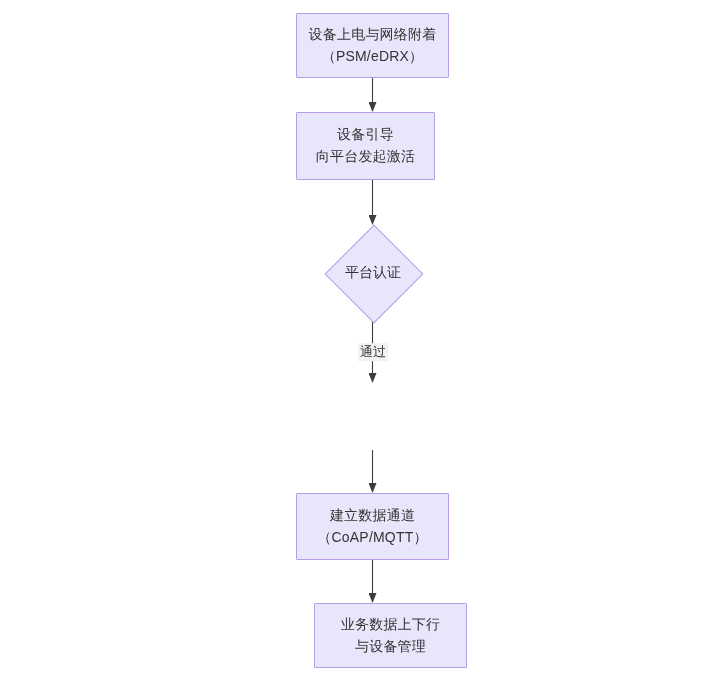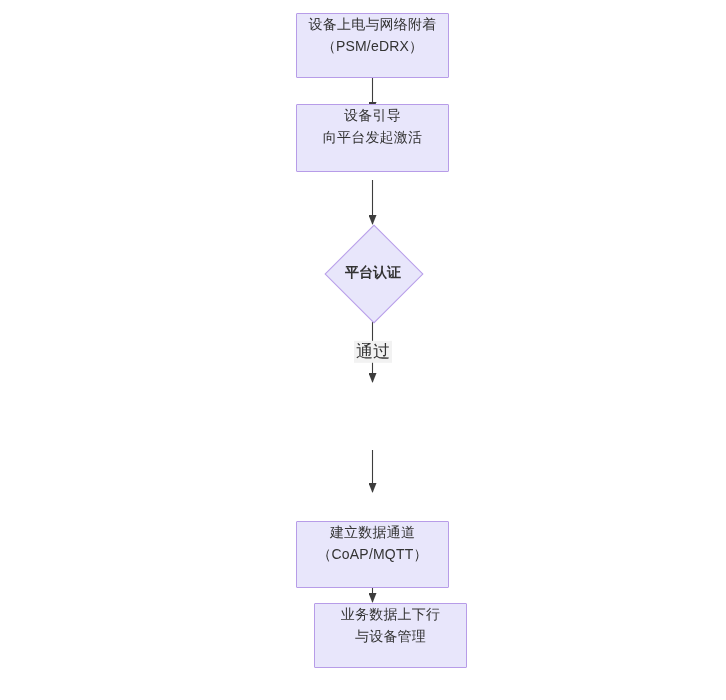--- a/index.html
+++ b/index.html
@@ -29,20 +29,21 @@
     top: 0;
     width: 726px;
     height: 700px;
     pointer-events: none;
   }
 
   .node {
     position: absolute;
     box-sizing: border-box;
     display: flex;
+    align-items: center;
     justify-content: center;
     text-align: center;
     color: #333333;
     font-size: 14px;
     line-height: 1.55;
     letter-spacing: 0.2px;
   }
 
   .node-process {
     background: #e8e6fb;
@@ -78,21 +79,21 @@
 
   .node-text {
     white-space: pre-line;
   }
 
   .edge-label {
     position: absolute;
     transform: translate(-50%, -50%);
     background: #f2f2f2;
     color: #333333;
-    font-size: 17px;
+    font-size: 13px;
     padding: 1px 2px;
     white-space: nowrap;
     line-height: 1.2;
   }
 </style>
 </head>
 <body>
 
 <div id="flow-canvas">
 
@@ -112,34 +113,34 @@
     <line x1="372.5" y1="450" x2="372.5" y2="492" stroke="#3d3d3d" stroke-width="1.1" marker-end="url(#arrowhead)"></line>
 
     <line x1="372.5" y1="560" x2="372.5" y2="602" stroke="#3d3d3d" stroke-width="1.1" marker-end="url(#arrowhead)"></line>
   </svg>
 
   <div class="node node-process" style="left:296px; top:13px; width:153px; height:65px;">
     <span class="node-text">设备上电与网络附着
 （PSM/eDRX）</span>
   </div>
 
-  <div class="node node-process" style="left:296px; top:104px; width:153px; height:68px;">
+  <div class="node node-process" style="left:296px; top:112px; width:139px; height:68px;">
     <span class="node-text">设备引导
 向平台发起激活</span>
   </div>
 
-  <div class="node-decision-wrap" style="left:325px; top:225px; width:96px; height:96px;font-weight:bold;">
+  <div class="node-decision-wrap" style="left:325px; top:225px; width:96px; height:96px;">
     <div class="node-decision-shape"></div>
     <span class="node-decision-label">平台认证</span>
   </div>
 
   <div class="edge-label" style="left:373px; top:352px;">通过</div>
 
 
-  <div class="node node-process" style="left:296px; top:493px; width:153px; height:67px;margin-top:28px;">
+  <div class="node node-process" style="left:296px; top:493px; width:153px; height:67px;">
     <span class="node-text">建立数据通道
 （CoAP/MQTT）</span>
   </div>
 
   <div class="node node-process" style="left:296px; top:603px; width:153px; height:65px;margin-left:18px;">
     <span class="node-text">业务数据上下行
 与设备管理</span>
   </div>
 
 </div>

